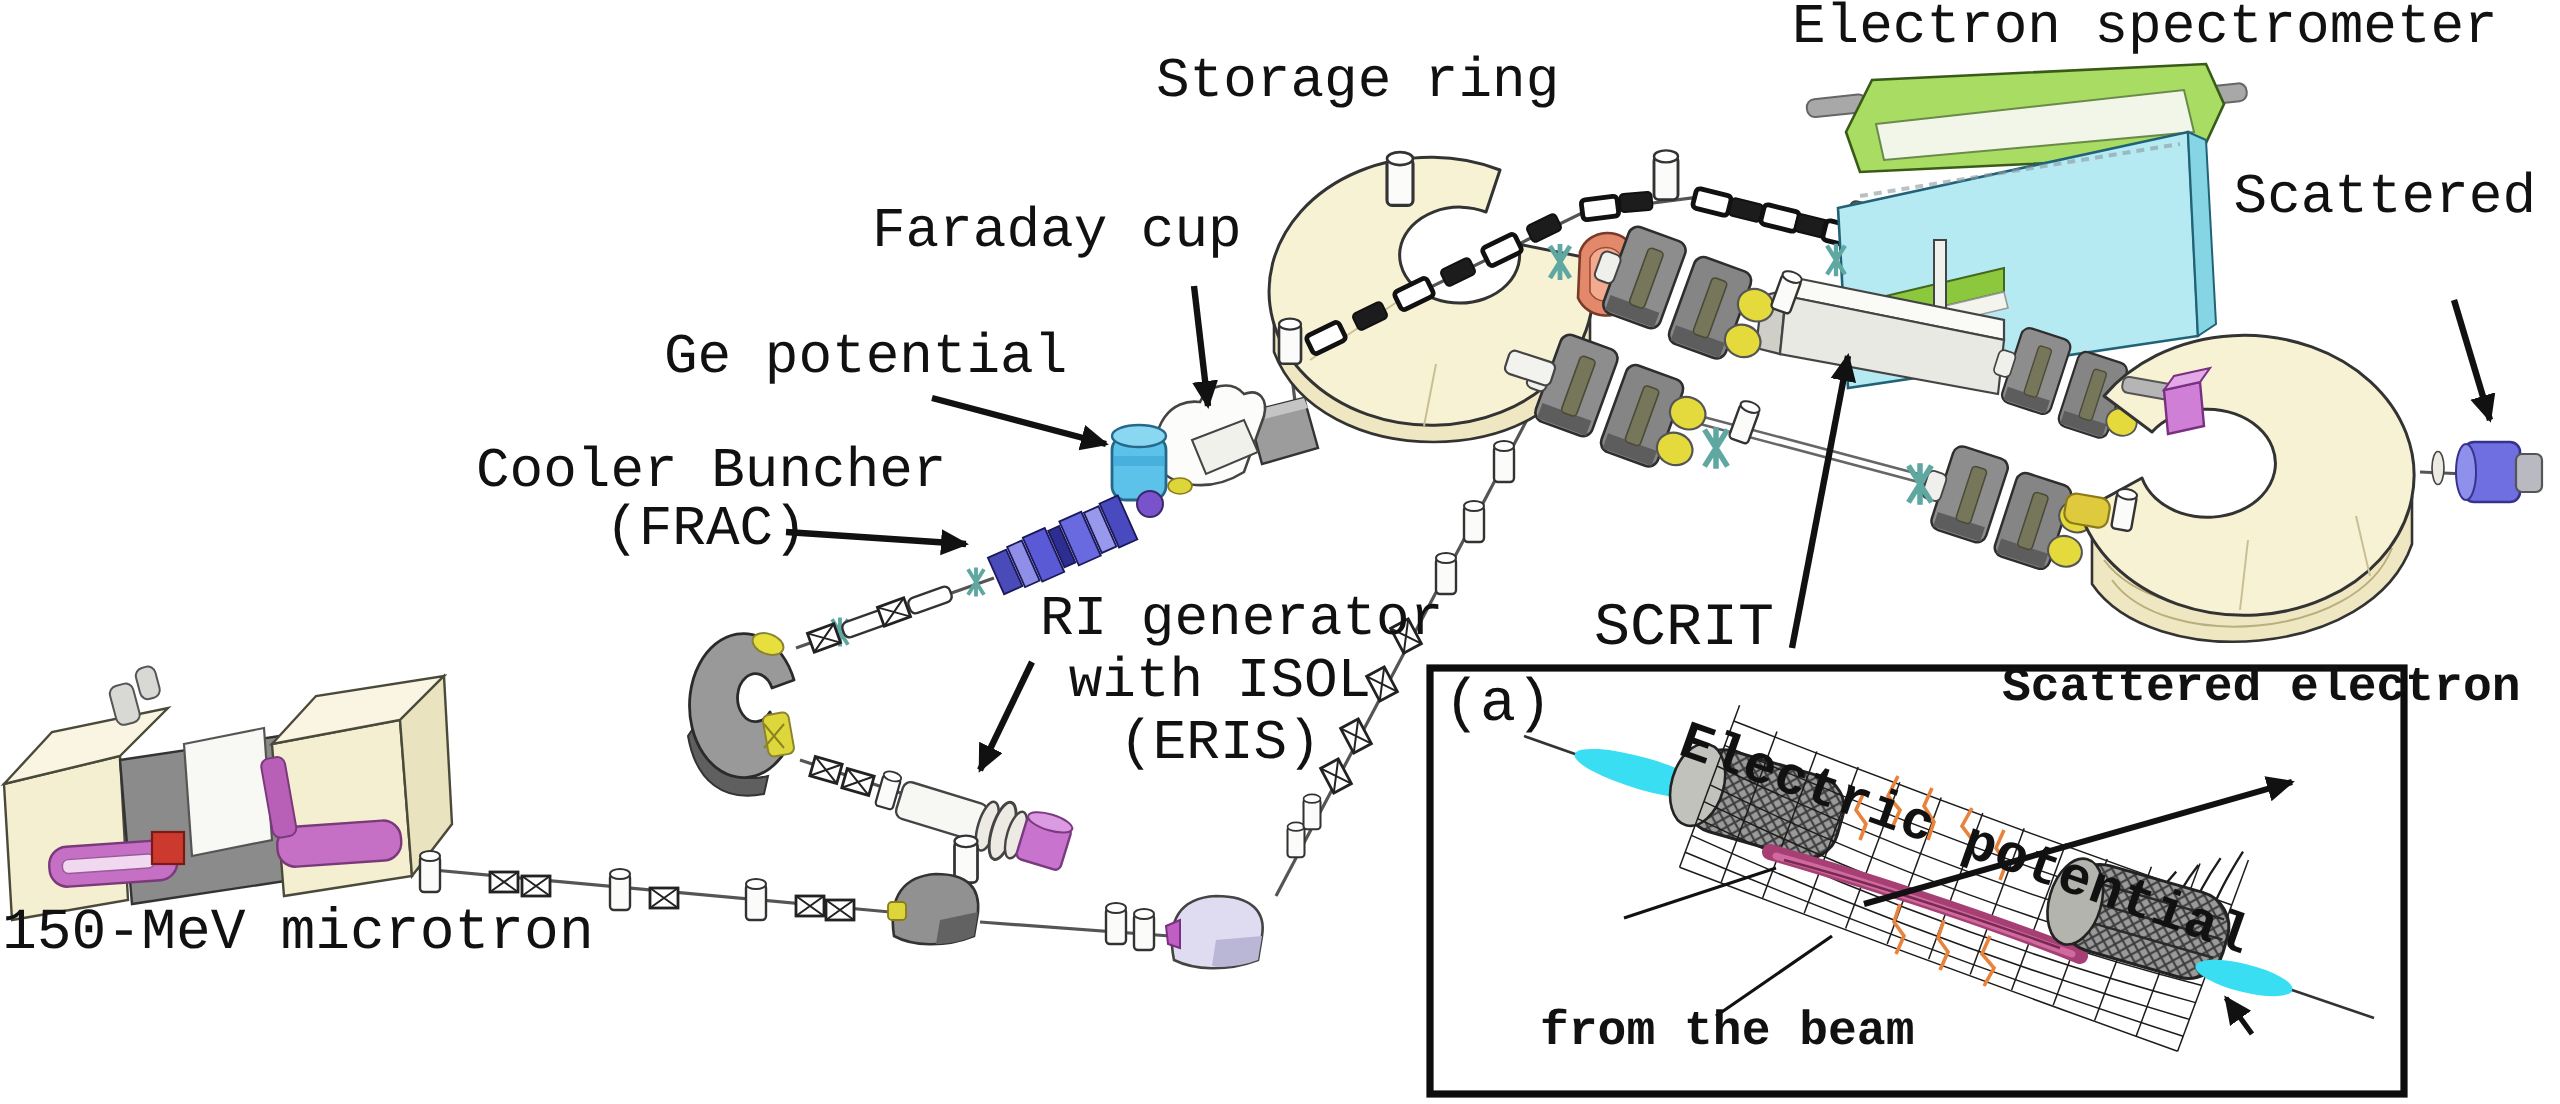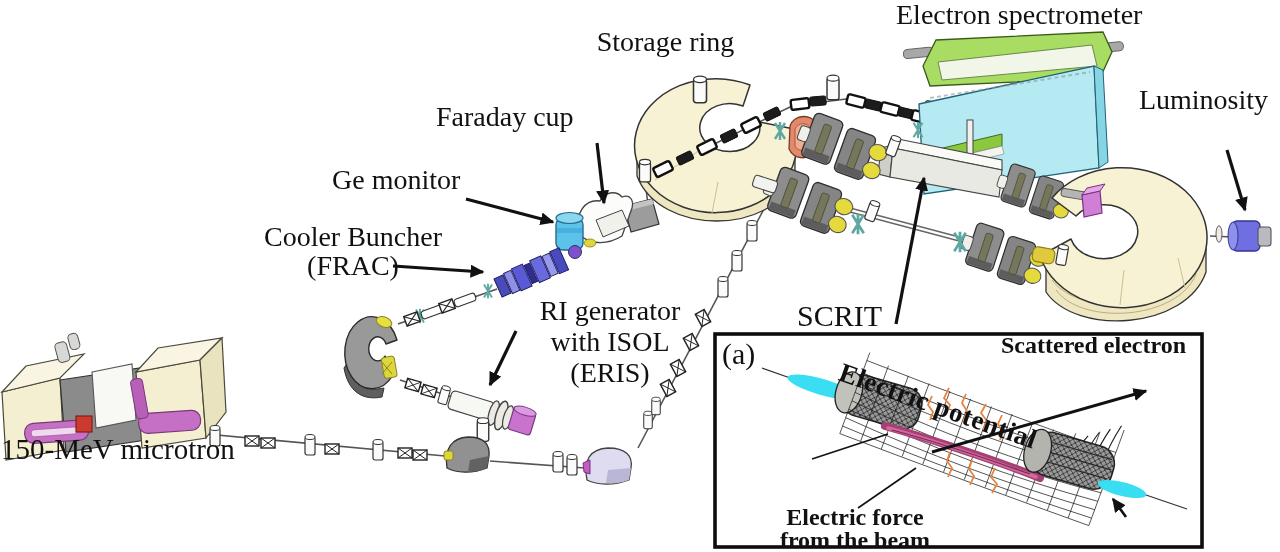--- a/index.html
+++ b/index.html
@@ -1,17 +1,17 @@
 <!DOCTYPE html>
 <html><head>
 <meta charset="utf-8">
 <style>
   html,body{margin:0;padding:0;background:#fff;}
   #stage{position:relative;width:1280px;height:552px;background:#fff;overflow:hidden;
-         font-family:Liberation Serif, serif;color:#111;}
+         font-family:Liberation Mono, monospace;color:#111;}
   #art{position:absolute;left:0;top:0;}
   .lbl{position:absolute;white-space:nowrap;line-height:1.04;pointer-events:none;}
   .sz28{font-size:28px;}
   .sz29{font-size:29px;}
   .sz30{font-size:30px;}
   .ctr{text-align:center;}
   .rt{text-align:right;}
   .ins{font-size:24px;font-weight:bold;}
   .rot{transform:rotate(19.5deg);transform-origin:left top;font-size:27px;font-weight:bold;letter-spacing:.5px;}
 </style>
@@ -335,37 +335,36 @@
     <path d="M896,324 L924,178" marker-end="url(#ah)"></path>
     <path d="M1227,150 L1245,210" marker-end="url(#ah)"></path>
   </g>
 </svg>
 
 <div class="lbl sz28" style="left:578px;top:27px;width:175px;">
       <span class="ctr" style="display:block">Storage ring</span>
     </div>
 <div class="lbl sz28" style="left:896px;top:0px;"><span>Electron spectrometer</span></div>
 <div class="lbl sz28 rt" style="left:1100px;top:85px;width:168px;">
-  <span style="display:block">Luminosity</span>
+  <span style="display:block">Scattered</span>
 </div>
 <div class="lbl sz28" style="left:436px;top:102px;"><span>Faraday cup</span></div>
-<div class="lbl sz28" style="left:332px;top:165px;"><span>Ge monitor</span></div>
+<div class="lbl sz28" style="left:332px;top:165px;"><span>Ge potential</span></div>
 <div class="lbl sz28 ctr" style="left:238px;top:222px;width:230px;">
   <span style="display:block">Cooler Buncher</span>
   <span style="display:block">(FRAC)</span>
 </div>
 <div class="lbl sz28 ctr" style="left:520px;top:295px;width:180px;line-height:1.11;">
   <span style="display:block">RI generator</span>
   <span style="display:block">with ISOL</span>
   <span style="display:block">(ERIS)</span>
 </div>
-<div class="lbl sz29" style="left:1px;top:434px;"><span>150-MeV microtron</span></div>
+<div class="lbl sz29" style="left:1px;top:452px;"><span>150-MeV microtron</span></div>
 <div class="lbl sz30" style="left:797px;top:300px;"><span>SCRIT</span></div>
 
 <div class="lbl sz30" style="left:722px;top:338px;"><span>(a)</span></div>
 <div class="lbl rot" style="left:845px;top:358px;"><span>Electric potential</span></div>
 <div class="lbl ins" style="left:1001px;top:333px;text-align:center;"><span>Scattered electron</span></div>
 <div class="lbl ins ctr" style="left:770px;top:506px;width:170px;line-height:0.95;">
-  <span style="display:block">Electric force</span>
   <span style="display:block">from the beam</span>
 </div>
 
 </div>
 
 </body></html>

